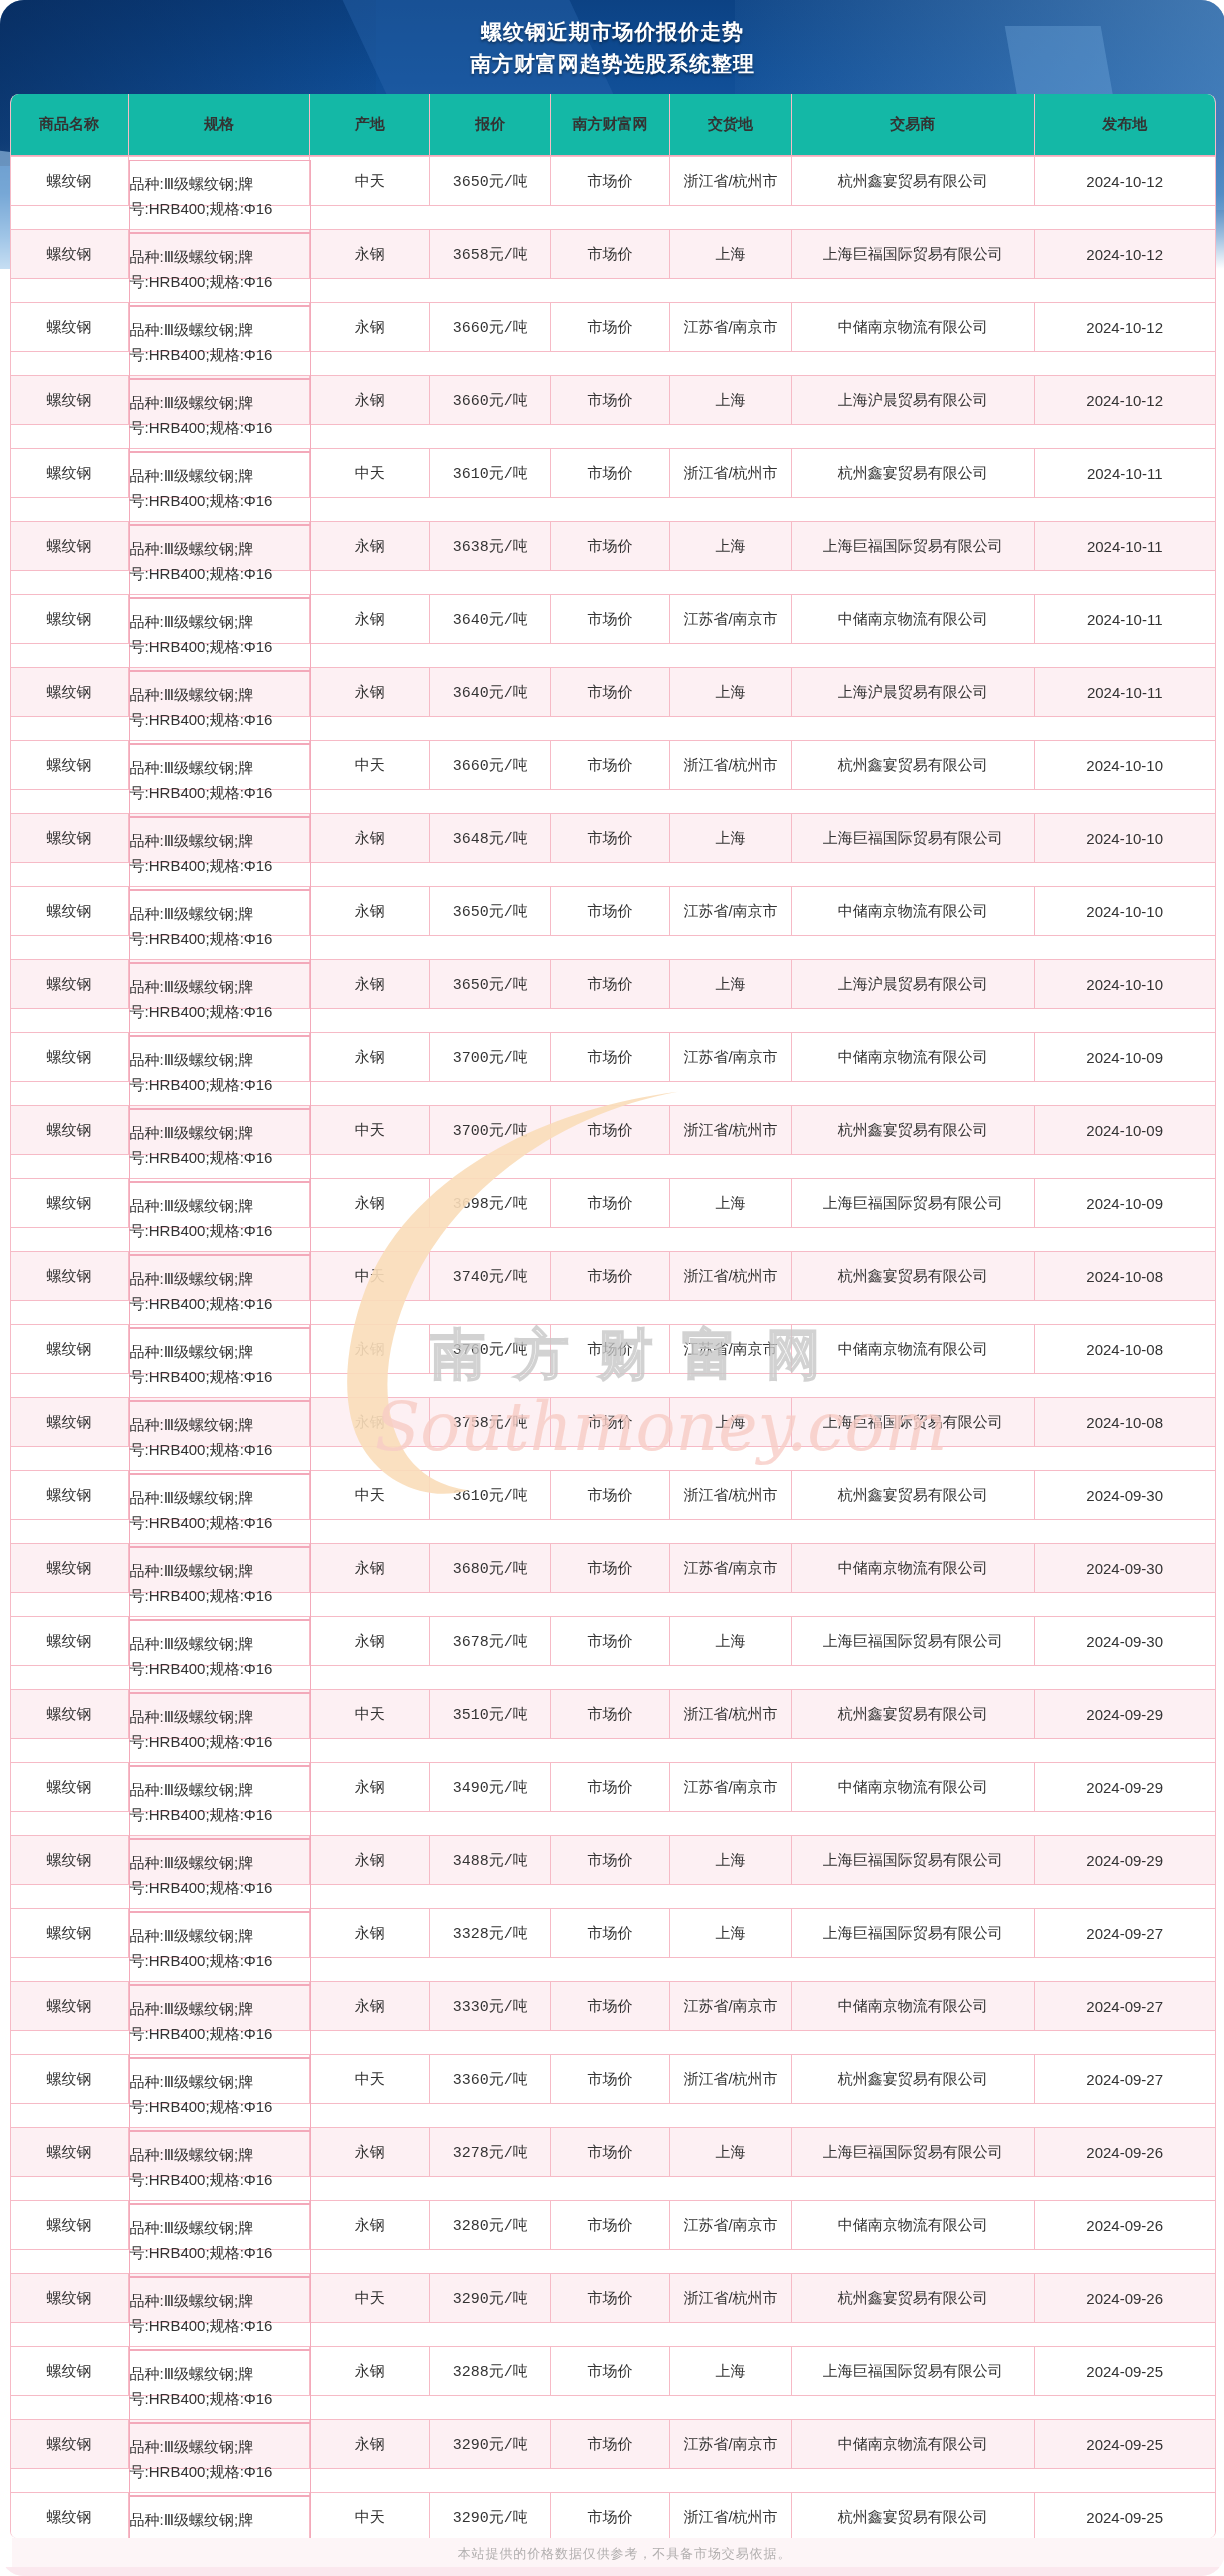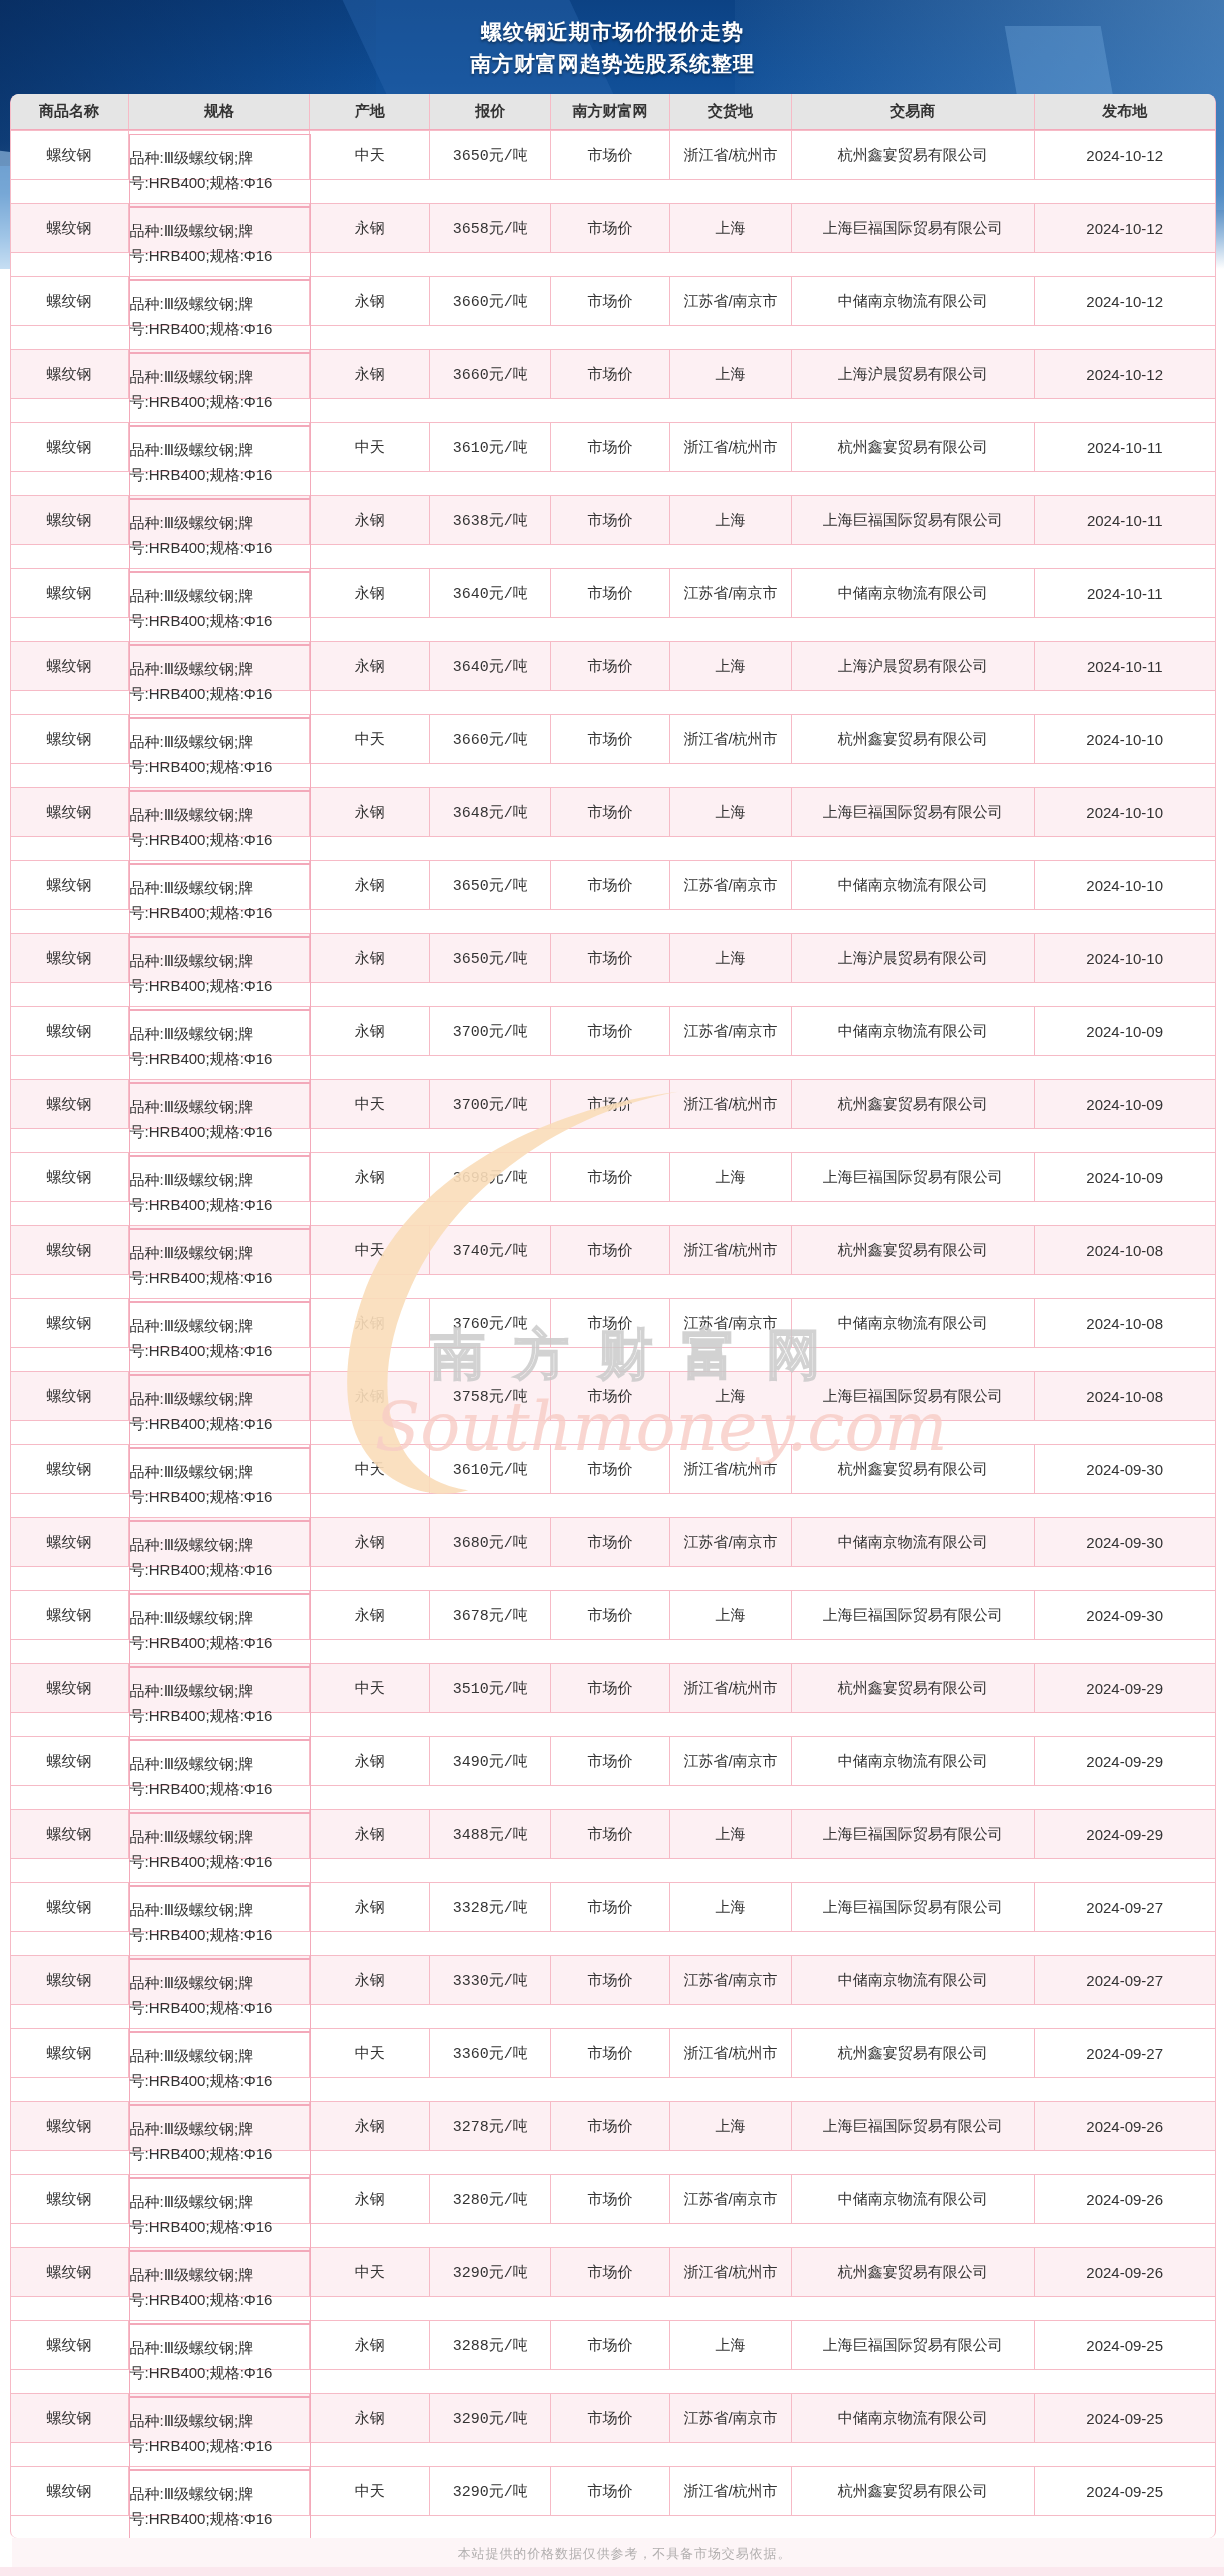--- a/index.html
+++ b/index.html
@@ -1,18 +1,18 @@
 <!DOCTYPE html>
 <html style="font-size:14px"><head>
 <meta charset="utf-8">
 <style>
   * { margin:0; padding:0; box-sizing:border-box; }
   html,body { background:#fff; }
   body { font-family:"Liberation Sans", sans-serif; }
-  .page { position:relative; width:1225px; height:2576px; background:#fff; overflow:hidden; }
+  .page { position:relative; width:1225px; height:2576px; background:#fff; overflow:hidden;border-radius:24px; }
 
   
   .hero { position:absolute; left:0; top:0; width:1225px; height:269px;
           background:linear-gradient(180deg,#0c4284 0%,#0f4d95 28%,#17579f 52%,#3a77b6 72%,#9fc0e0 88%,#ffffff 100%);
           overflow:hidden; }
   .hero .sh { position:absolute; }
   .sh1 { left:0; top:0; width:376px; height:166px; background:linear-gradient(115deg,rgba(6,34,78,.6),rgba(30,90,160,0)); }
   .sh2 { right:0; top:0; width:490px; height:210px; background:linear-gradient(250deg,rgba(110,165,215,.55),rgba(18,70,140,0)); }
   .sh3 { left:-44px; top:166px; width:262px; height:122px; background:rgba(160,200,235,.6); transform:skew(-32deg,7deg); }
   .sh4 { right:105px; top:26px; width:96px; height:219px; background:rgba(120,175,225,.35); transform:skew(10deg); }
@@ -20,21 +20,21 @@
   .sh6 { right:35px; top:131px; width:35px; height:140px; background:rgba(170,205,235,.45); transform:skew(-14deg); }
   .hero-title { position:absolute; left:0; width:100%; text-align:center; color:#fff;
                 font-size:21px; font-weight:bold; letter-spacing:0.9px;
                 text-shadow:0 1.7px 2.6px rgba(0,0,0,.4); z-index:3; }
   .t1 { top:18.4px; } .t2 { top:50px; }
 
   
   .tbl { position:absolute; left:9.6px; top:94px; width:1206px; height:2444px; background:#fff;
          border-left:0.9px solid #f6bac6; border-right:0.9px solid #f6bac6;
          border-radius:8.7px 8.7px 7px 7px; overflow:hidden; z-index:2; }
-  .thead { display:flex; height:36px; background:#e5e5e5; border-bottom:0.9px solid #f3a9ba; }
+  .thead { display:flex; height:62px; background:#14b8a6; border-bottom:0.9px solid #f3a9ba; }
   .th { display:flex; align-items:center; justify-content:center;
         font-size:15px; font-weight:600; color:#333; border-right:0.9px solid #f6bac6; }
   .th:last-child { border-right:none; }
   .w1{width:118px;} .w2{width:182px;} .w3{width:120px;} .w4{width:121px;font-family:Liberation Mono, monospace;}
   .w5{width:119px;} .w6{width:122px;} .w7{width:243px;} .w8{width:180px;}
 
   .row { position:relative; height:73px; }
   .band { position:absolute; left:0; top:0; width:100%; height:50px; display:flex;
           background:#fff; border-top:0.9px solid #f6bac6; border-bottom:0.9px solid #f6bac6; }
   .row.alt .band { background:#fdf0f3; }

